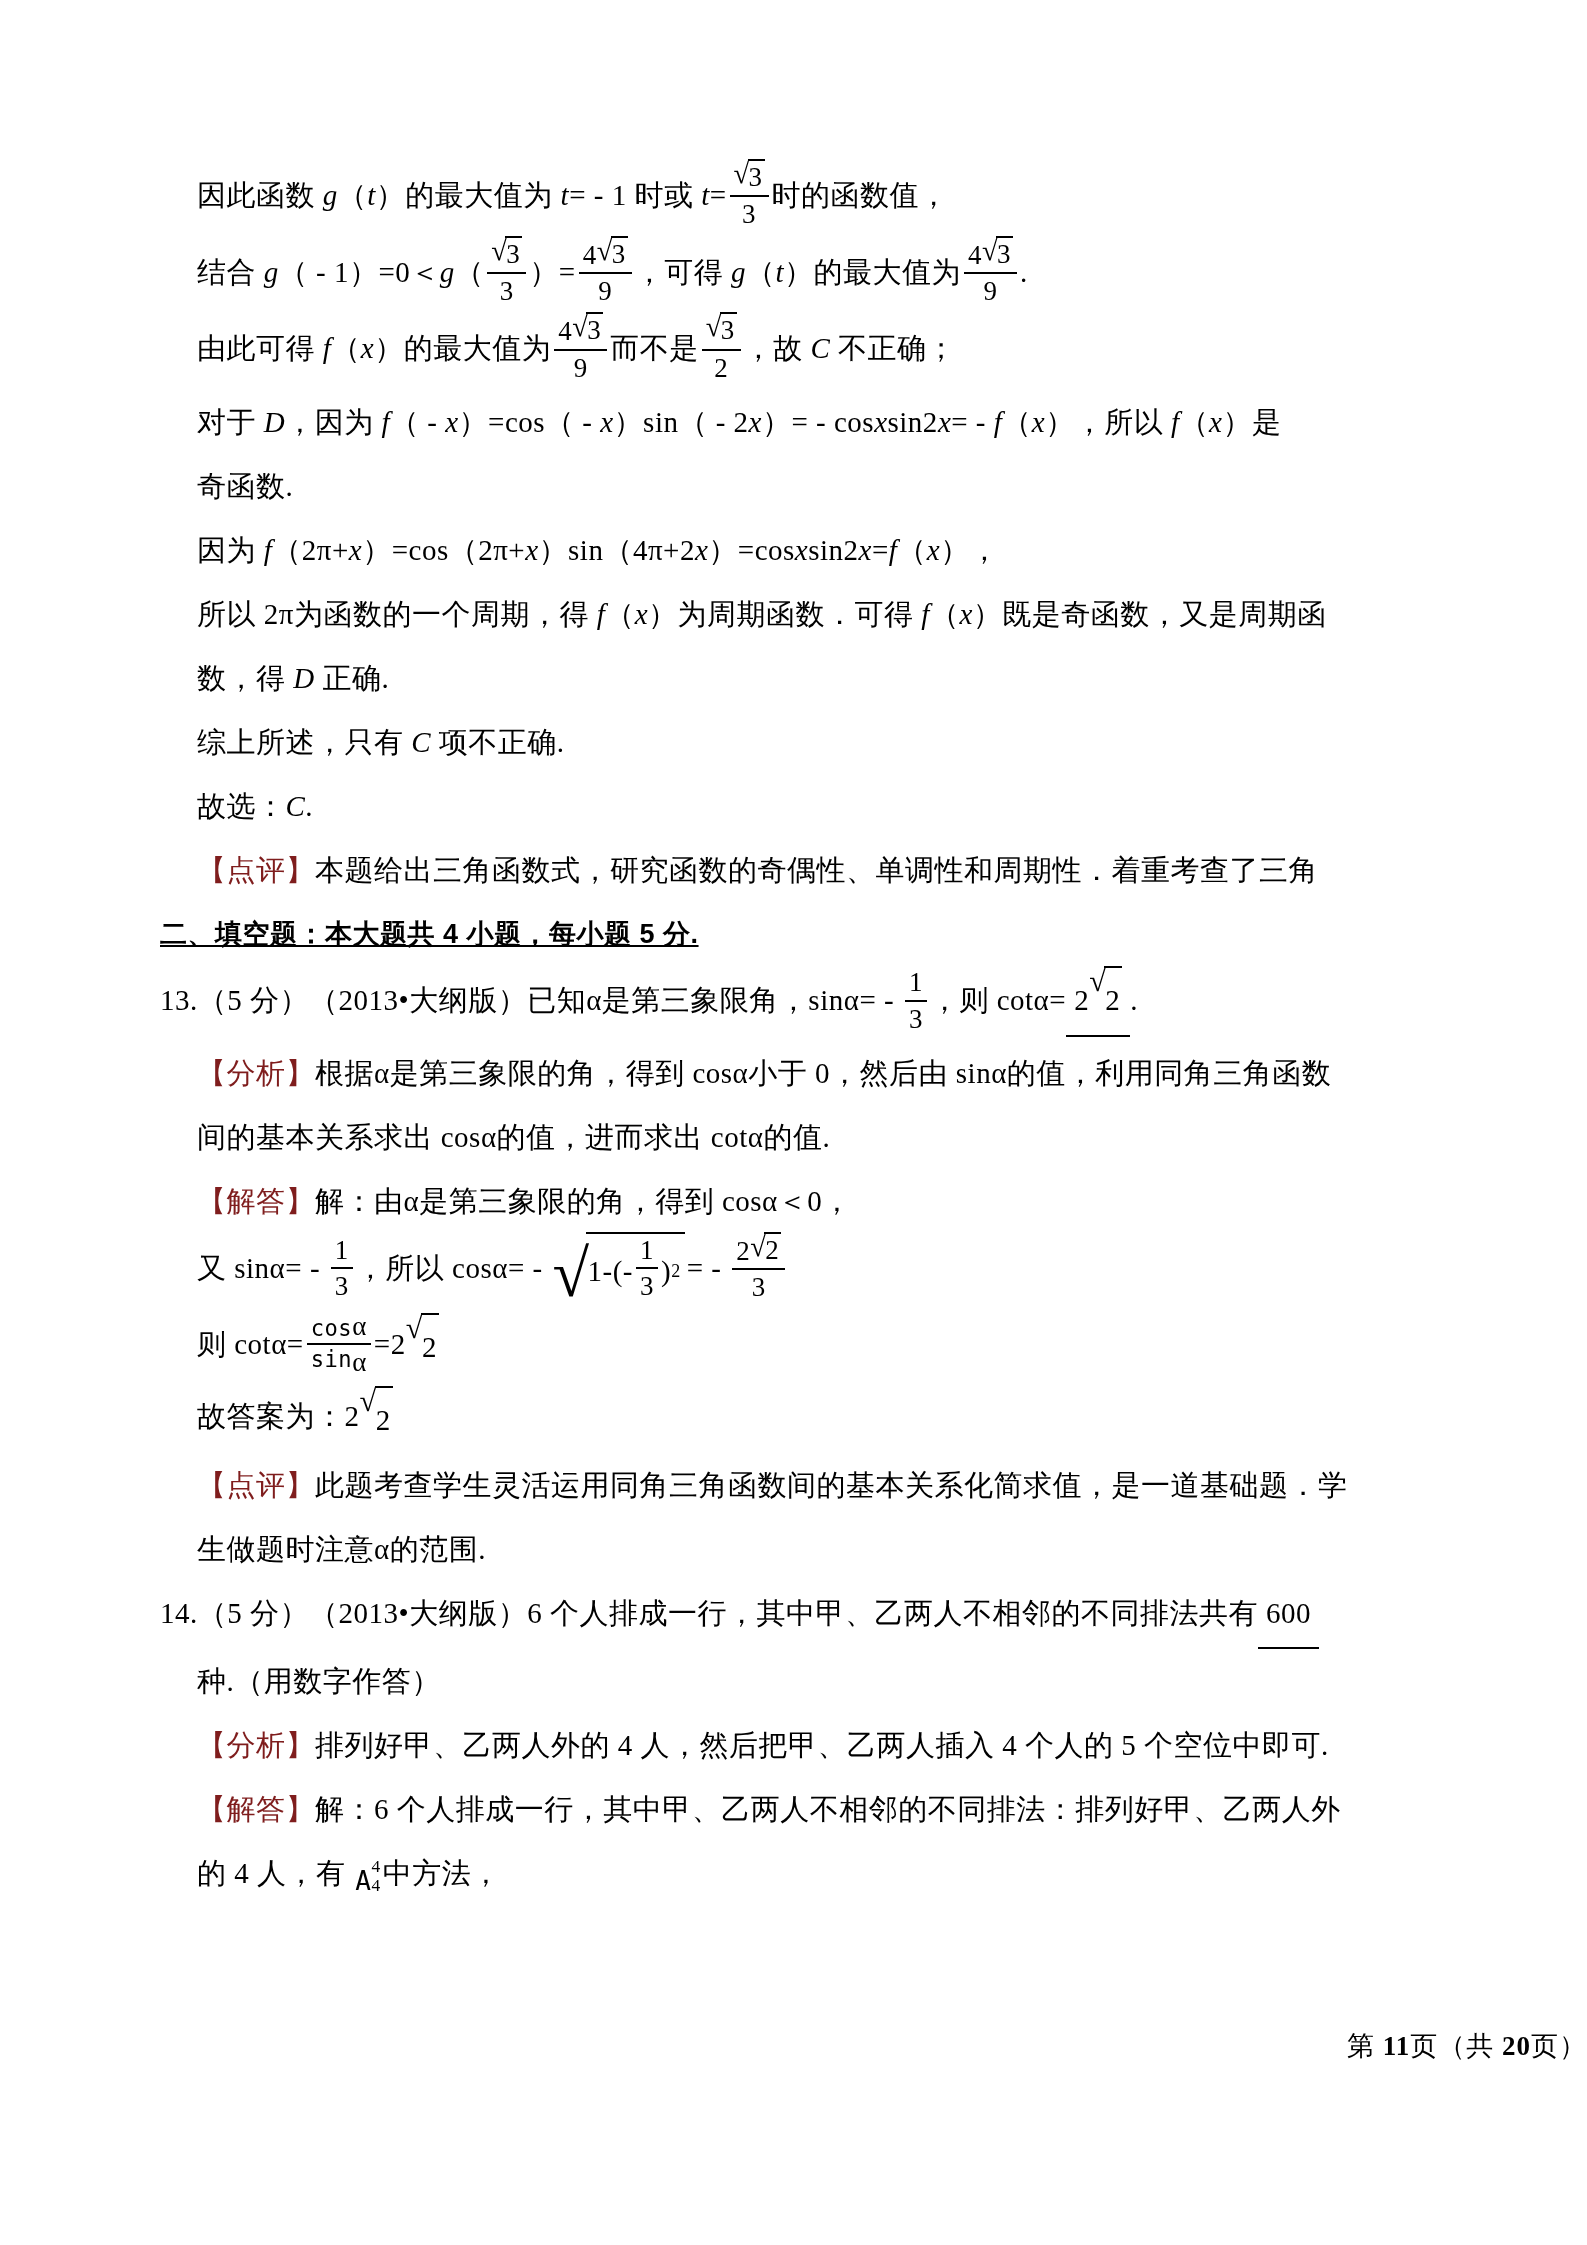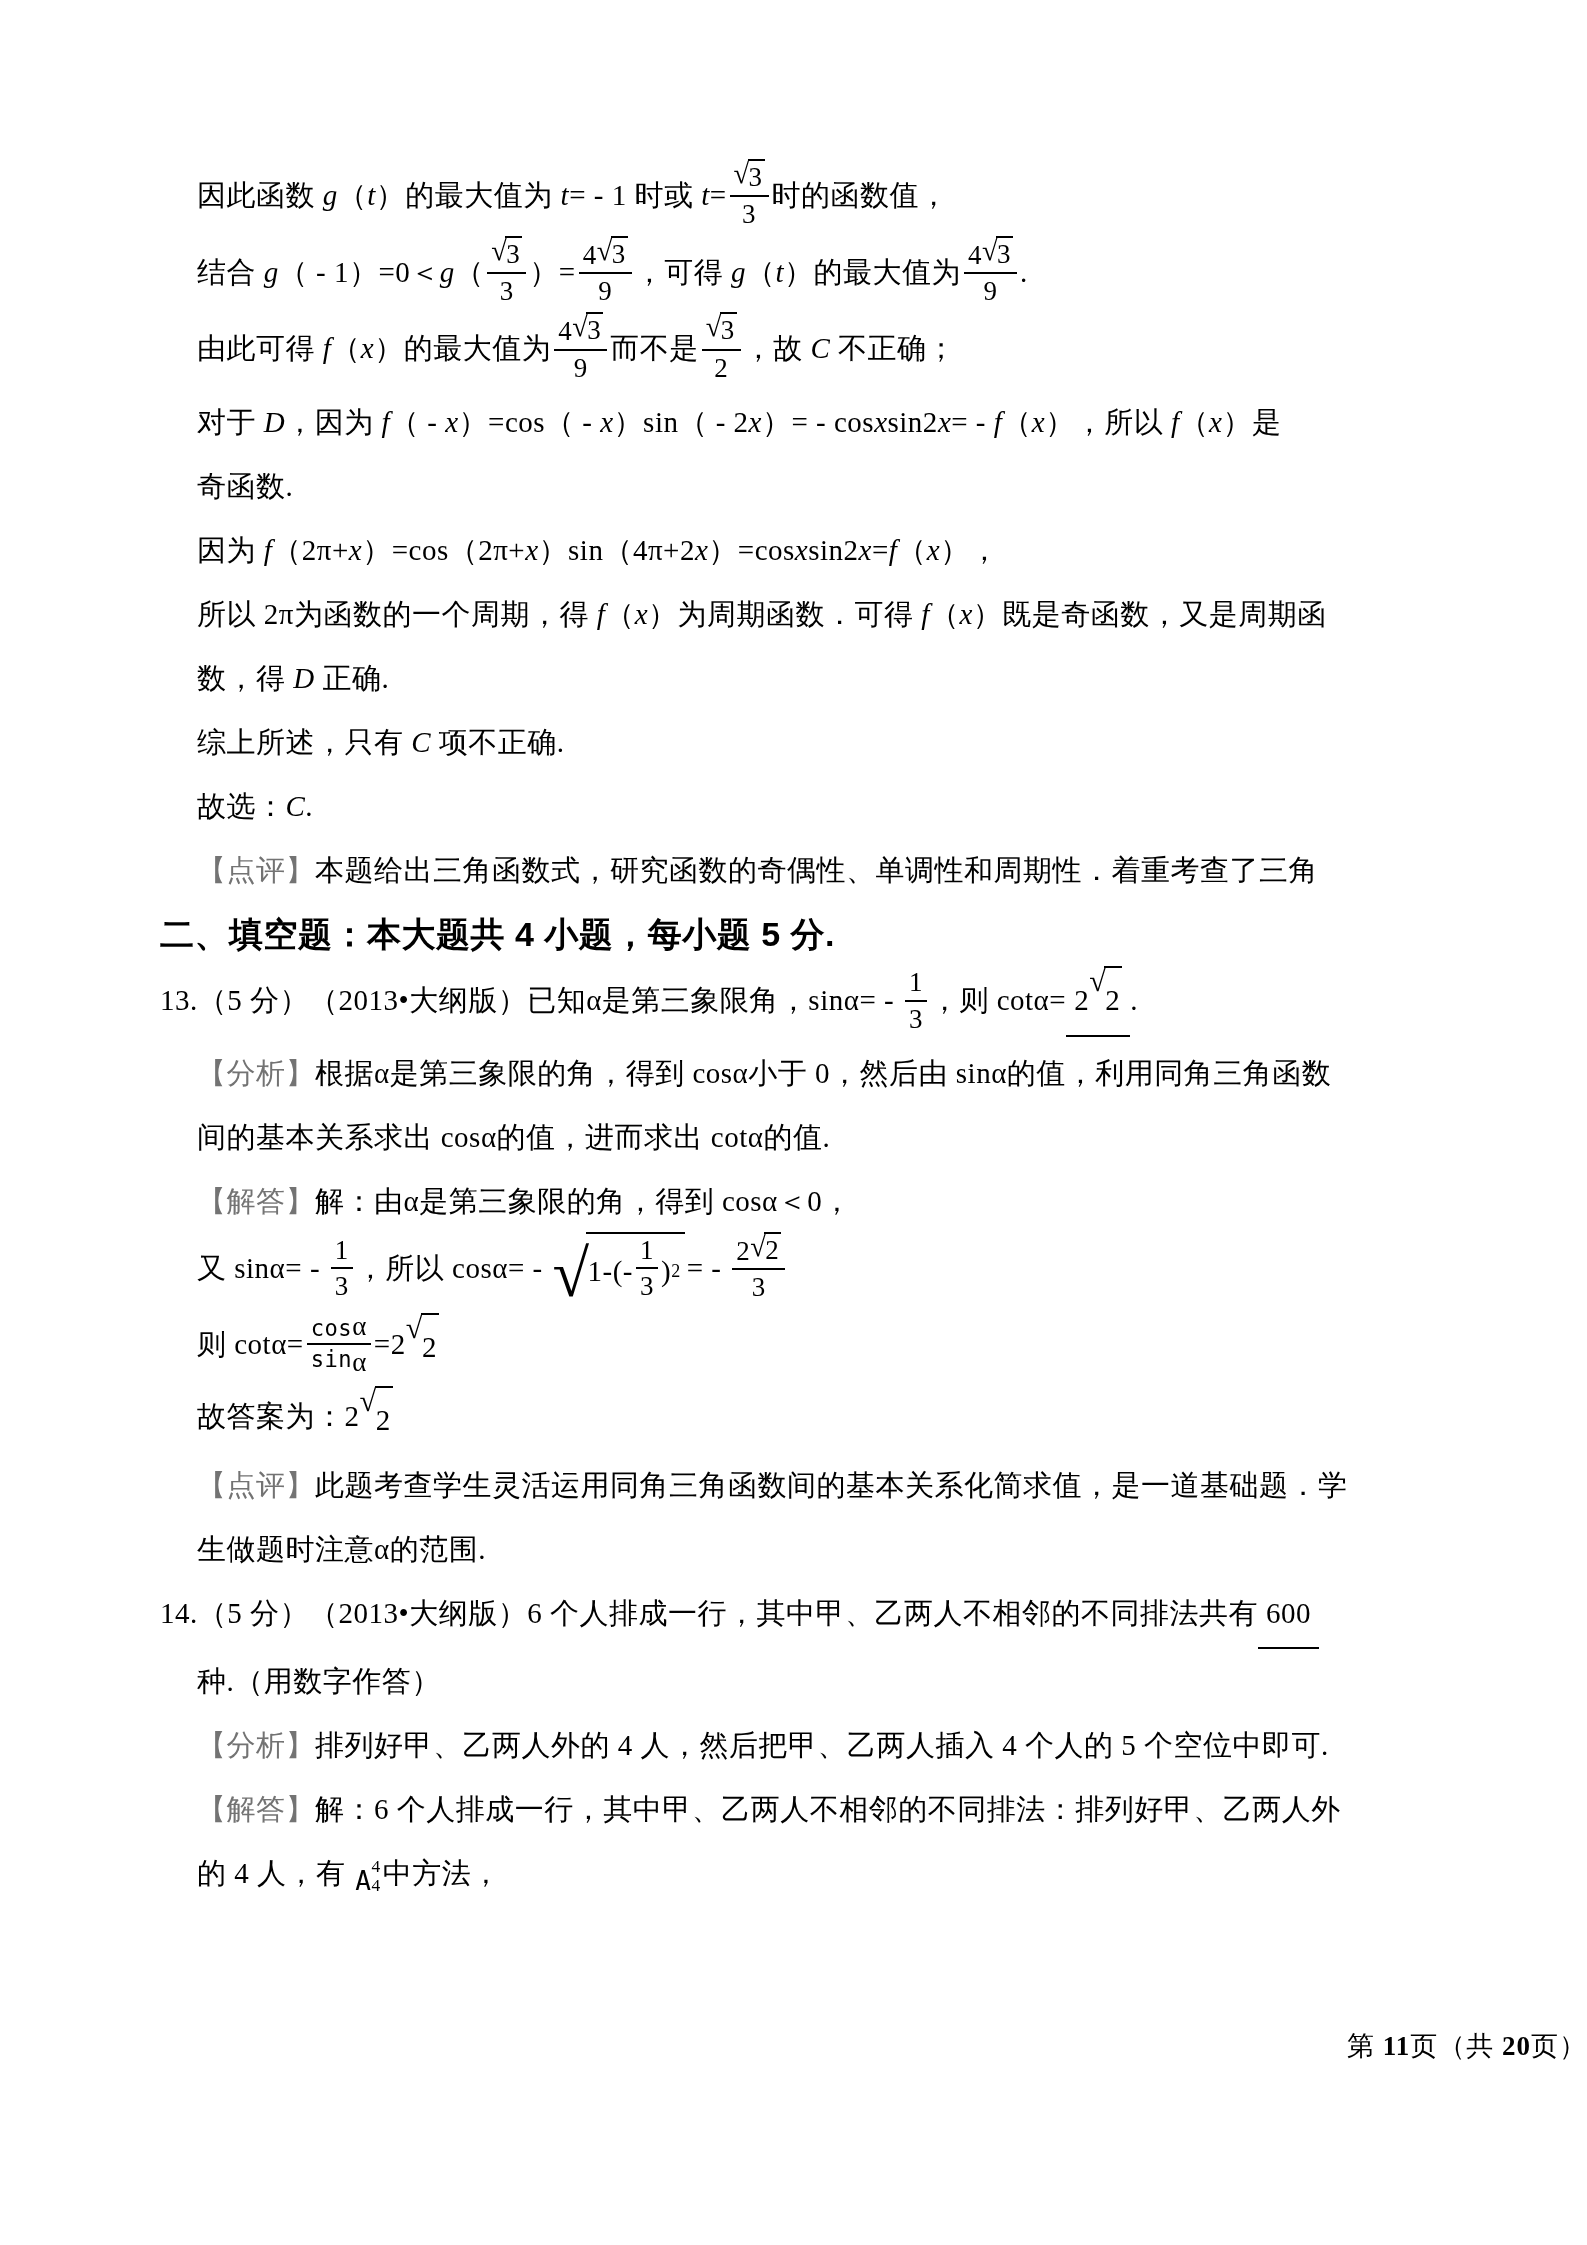--- a/index.html
+++ b/index.html
@@ -10,25 +10,26 @@
     font-family:"Liberation Serif","DejaVu Serif",serif;
     font-size:29px;
     overflow:hidden;
   }
   .content{position:absolute;top:160px;left:160px;right:150px;}
   .line{line-height:64px;min-height:64px;white-space:nowrap;letter-spacing:0.5px;}
   .line.indent{padding-left:37px;}
   .line.header{
     font-weight:700;
     font-family:"Liberation Sans","DejaVu Sans",sans-serif;
-    font-size:34px;
+    font-size:27px;
+    text-decoration:underline;
   }
   .it{font-style:italic;}
   .bd{font-weight:700;}
-  .blue{color:#737373;}
+  .blue{color:#7f1d1d;}
   .mono{font-family:"DejaVu Sans Mono","Liberation Mono",monospace;font-size:0.82em;text-align:right;}
   sup.sup{font-size:0.62em;vertical-align:super;line-height:0;}
   
   .frac{
     display:inline-flex;flex-direction:column;
     vertical-align:middle;text-align:center;
     font-size:0.93em;line-height:1.2;
     margin:0 3px;position:relative;top:-3px;
     padding:3px 0;
   }

